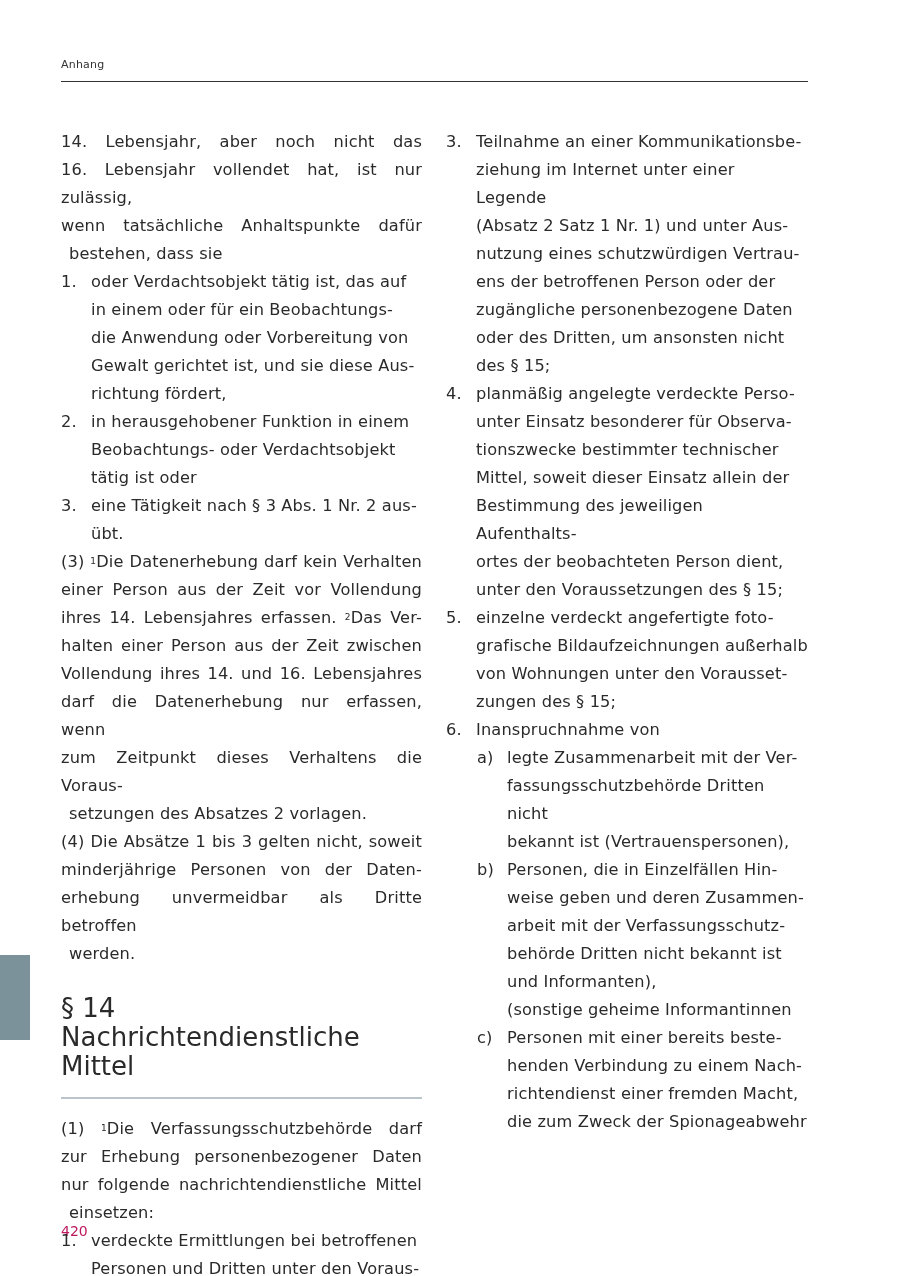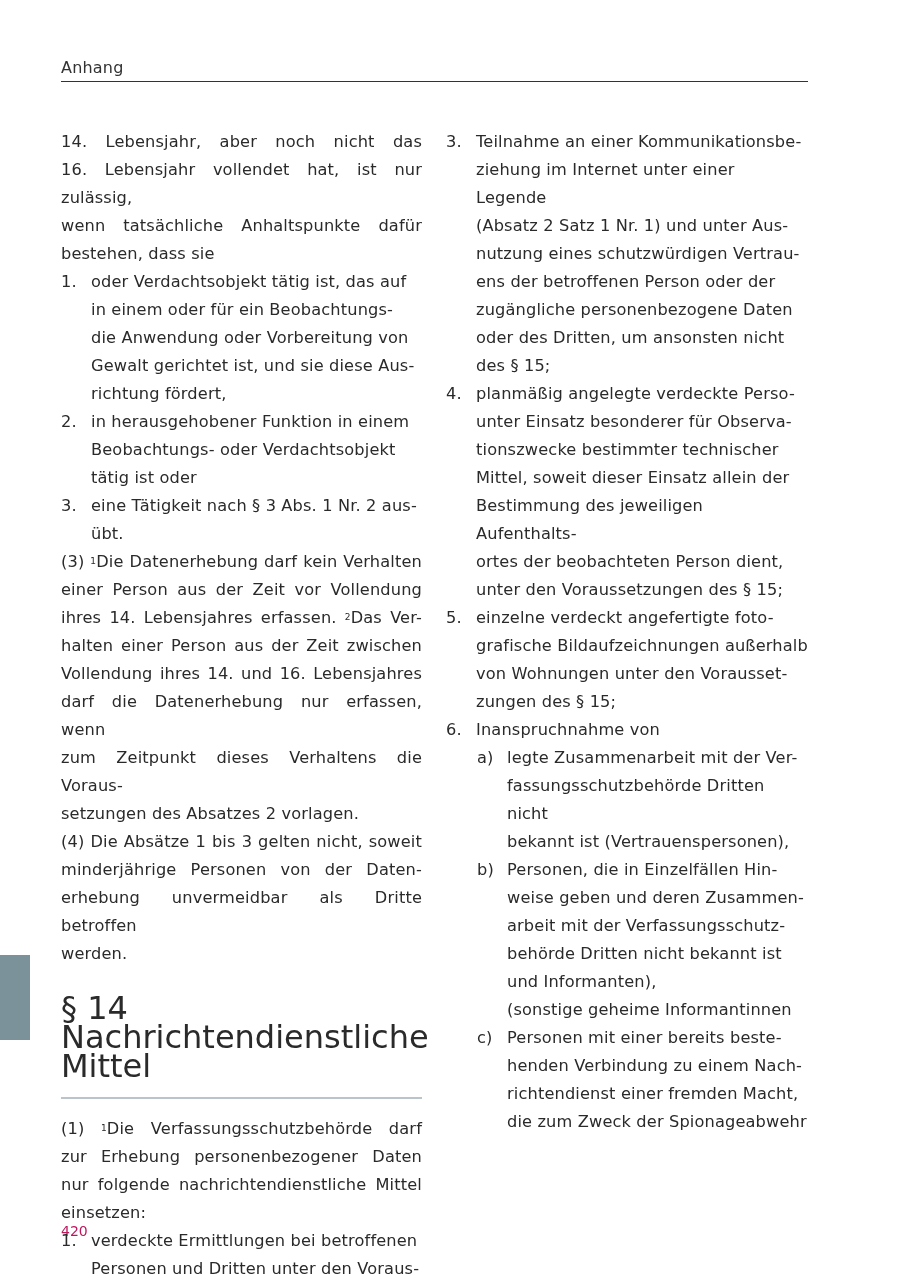--- a/index.html
+++ b/index.html
@@ -1,34 +1,34 @@
 <!DOCTYPE html>
 <html><head>
 <meta charset="utf-8">
 <style>
   html,body{margin:0;padding:0;background:#ffffff;}
   body{width:900px;height:1276px;position:relative;overflow:hidden;
        font-family:"DejaVu Sans","Liberation Sans",sans-serif;color:#2a2a2a;}
-  .running-head{position:absolute;left:61px;top:58px;font-size:16px;color:#333;letter-spacing:0.2px;}
+  .running-head{position:absolute;left:61px;top:58px;font-size:11px;color:#333;letter-spacing:0.2px;}
   .head-rule{position:absolute;left:61px;top:81px;width:747px;height:1px;background:#333;}
   .thumb-tab{position:absolute;left:0;top:955px;width:30px;height:85px;background:#7b929b;}
   .page-number{position:absolute;left:61px;top:1223px;font-size:14px;color:#be185d;}
   .col{position:absolute;top:128px;font-size:16.2px;line-height:28px;letter-spacing:0.15px;}
   .col-left{left:61px;width:361px;}
   .col-right{left:446px;width:362px;}
   .para{margin:0;text-align:justify;}
-  .para .line{display:block;}
+  .para .line{display:block;margin-left:8px;}
   .justify-line{text-align:justify;text-align-last:justify;display:block;}
   .li{position:relative;padding-left:30px;}
   .li .num{position:absolute;left:0;top:0;}
   .li.sub{padding-left:61px;}
   .li.sub .num{left:31px;}
   .li .line{display:block;}
   sup{font-size:9px;vertical-align:top;position:relative;top:-1px;}
-  .section-title{margin-top:26px;font-size:32px;line-height:29px;color:#2a2a2a;font-weight:normal;letter-spacing:0;}
+  .section-title{margin-top:26px;font-size:26px;line-height:29px;color:#2a2a2a;font-weight:normal;letter-spacing:0;}
   .section-rule{height:2px;background:#b9c5ca;margin-top:16px;margin-bottom:16px;}
 </style>
 </head>
 <body>
 
 <div class="running-head">Anhang</div>
 <div class="head-rule"></div>
 <div class="thumb-tab"></div>
 <div class="page-number">420</div>
 

